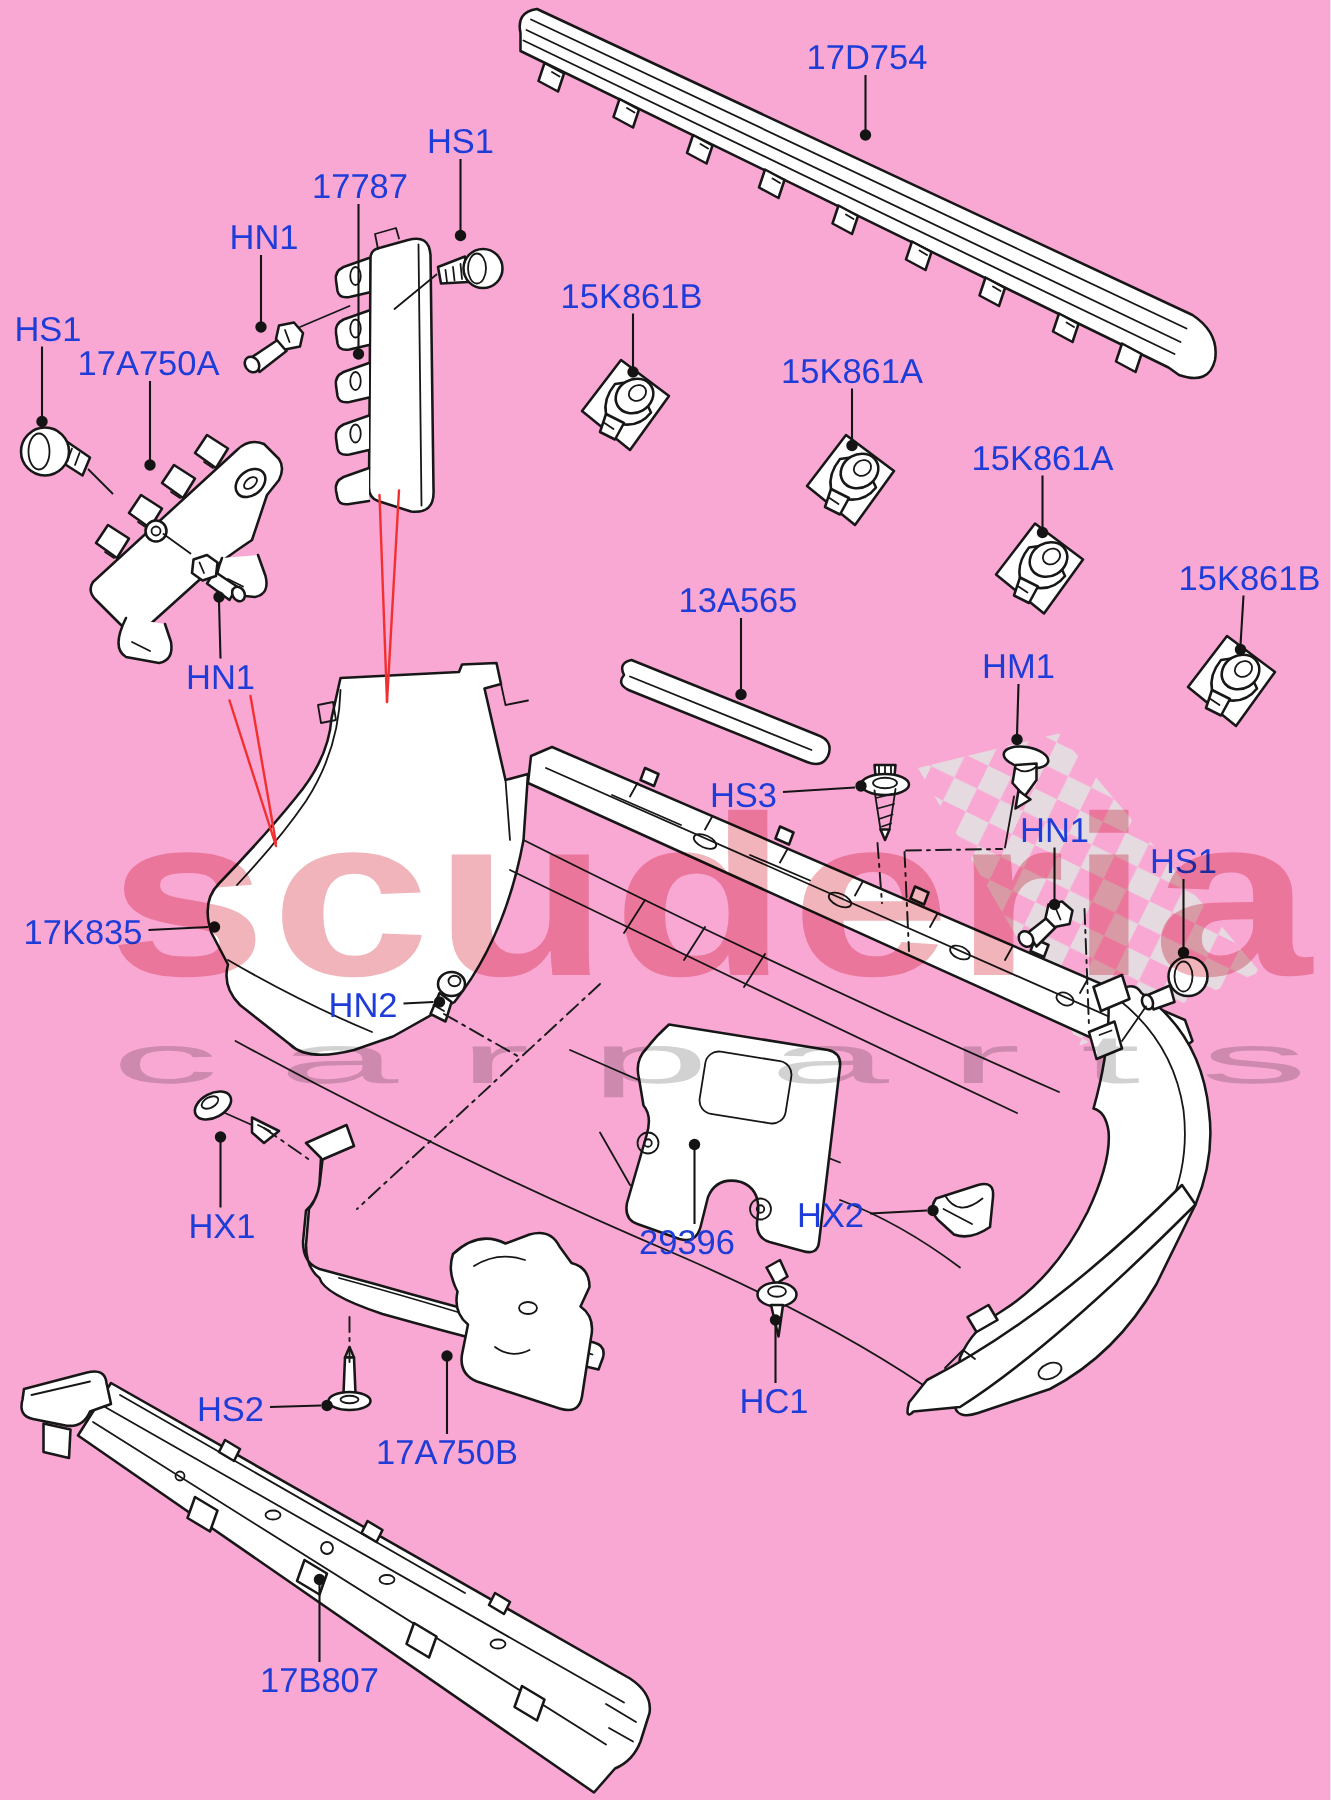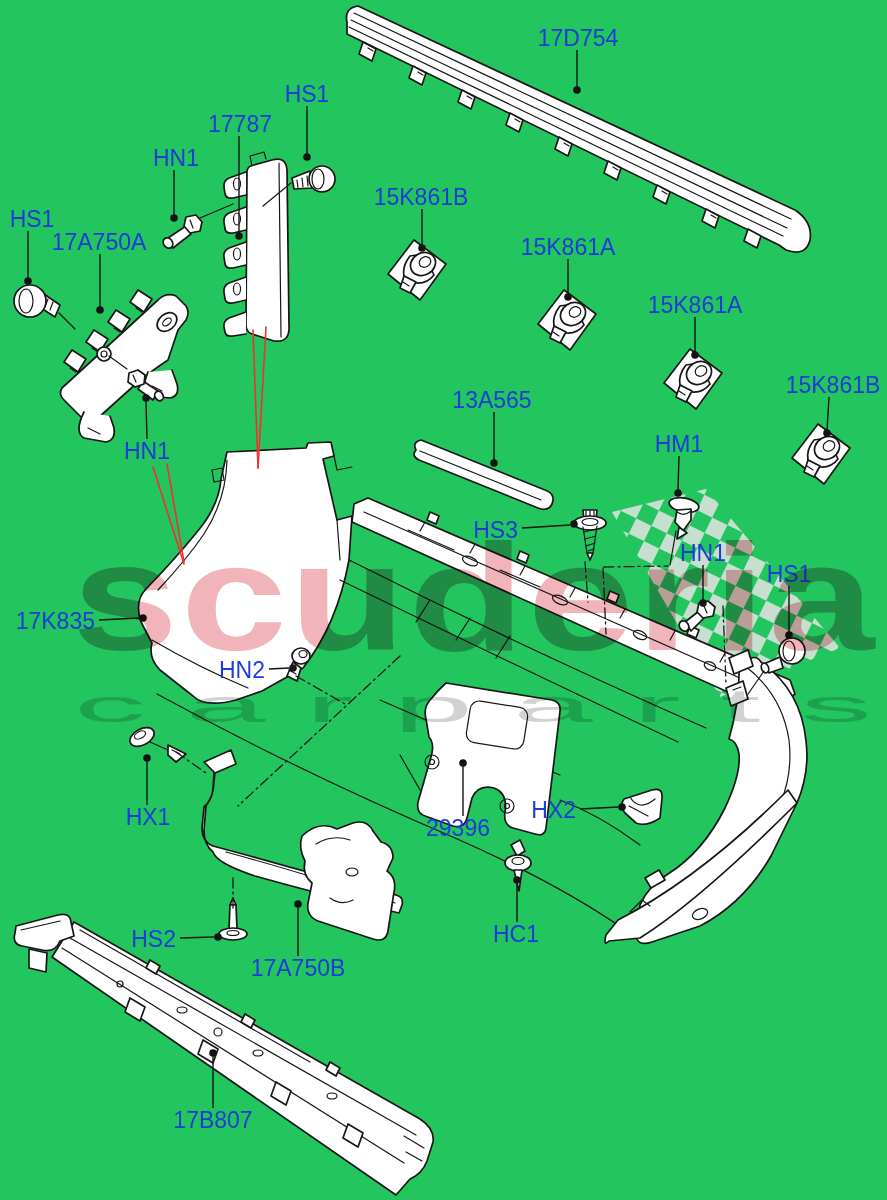--- a/index.html
+++ b/index.html
@@ -1,16 +1,16 @@
 <!DOCTYPE html>
 <html><head>
 <meta charset="utf-8">
 <style>
   html,body{margin:0;padding:0;background:#fff;}
-  .stage{position:relative;width:887px;height:1200px;background:#22c55e;overflow:hidden;
+  .stage{position:relative;width:887px;height:1200px;background:#f9a8d4;overflow:hidden;
          font-family:"Liberation Sans",sans-serif;}
   svg{display:block;}
   .outline{fill:#ffffff;stroke:#171717;stroke-width:1.7;stroke-linejoin:round;stroke-linecap:round;}
   .thin{fill:none;stroke:#171717;stroke-width:1.2;stroke-linejoin:round;stroke-linecap:round;}
   .dash{fill:none;stroke:#1b1b1b;stroke-width:1.3;stroke-dasharray:10 4 2 4;stroke-linecap:round;}
   .part-label{font-family:"Liberation Sans",sans-serif;font-size:23px;fill:#1e3cd8;dominant-baseline:central;}
   .leader{stroke:#141414;stroke-width:1.4;}
   .leader-dot{fill:#141414;}
   .redline{stroke:#f23030;stroke-width:1.6;fill:none;stroke-linecap:round;}
   .wm-brand{font-family:"Liberation Sans",sans-serif;font-weight:bold;fill:#f0b4ba;mix-blend-mode:multiply;

